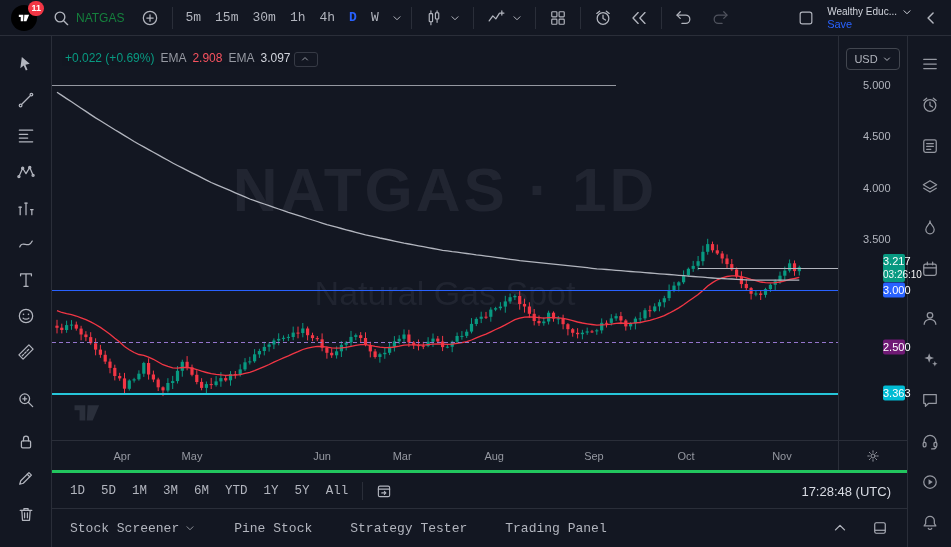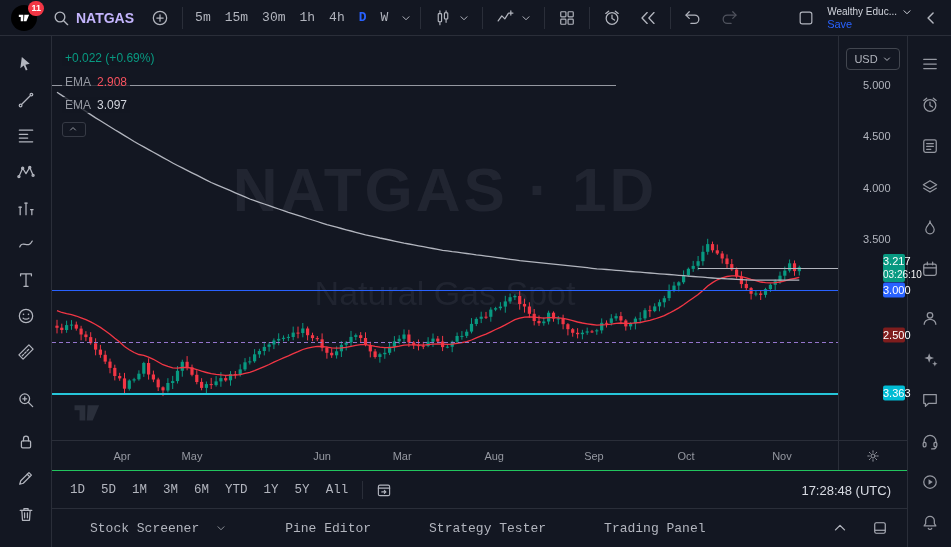--- a/index.html
+++ b/index.html
@@ -20,21 +20,21 @@
   .topbar { height:36px; display:flex; align-items:center; padding:0 6px 0 8px; gap:2px;
             border-bottom:1px solid #2a2e39; position:relative; z-index:10; }
   .logo-wrap { position:relative; width:32px; height:30px; display:flex; align-items:center; justify-content:center; margin-right:2px; }
   .logo-circle { width:26px; height:26px; border-radius:50%; background:#000; display:flex; align-items:center; justify-content:center; }
   .logo-circle svg { width:20px; height:20px; }
   .notif { position:absolute; top:-2px; right:-4px; min-width:15px; height:15px; border-radius:8px;
            background:#f23645; color:#fff; font-size:9px; font-weight:700;
            display:flex; align-items:center; justify-content:center; padding:0 3px; }
   .tb-btn { display:flex; align-items:center; gap:5px; height:28px; padding:0 7px; border:none;
             background:transparent; color:#b2b5be; border-radius:4px; font:inherit; }
-  .symbol-txt { color:#c4b5fd; font-weight:700; font-size:14px; }
+  .symbol-txt { color:#15803d; font-weight:400; font-size:12px; }
   .sep { width:1px; height:22px; background:#2a2e39; margin:0 3px; flex:none; }
   .tf { height:26px; padding:0 7px; background:none; border:none; font:inherit; font-size:13px;
         color:#b2b5be; border-radius:4px; }
   .tf.active { color:#2962ff; font-weight:700; }
   .dim { color:#50535e; }
   .right-group { margin-left:auto; display:flex; align-items:center; gap:2px; }
   .layout-col { display:flex; flex-direction:column; align-items:flex-start; justify-content:center; height:34px; }
   .layout-name { display:flex; align-items:center; gap:4px; background:none; border:none;
                  color:#d1d4dc; font:inherit; font-size:10px; padding:0 2px; }
   .save-btn { background:none; border:none; color:#2962ff; font-family:inherit; font-size:11px; padding:0 2px; }
@@ -53,21 +53,21 @@
 
   .center-col { flex:1; display:flex; flex-direction:column; min-width:0; }
 
   
   .chart-row { height:404px; display:flex; }
   .plot { position:relative; width:786px; flex:none; overflow:hidden; cursor:crosshair; }
   .plot > svg { position:relative; z-index:1; }
   .paxis { flex:1; border-left:1px solid #2a2e39; position:relative; font-size:11px; color:#b2b5be; }
 
   .legend { position:absolute; top:14px; left:10px; z-index:6; font-size:12px;
-            display:flex; flex-direction:column; align-items:flex-start; }
+            display:flex; flex-direction:row; align-items:flex-start; }
   .lg-change { color:#089981; background:rgba(19,23,34,.75); padding:1px 3px; border-radius:2px; margin-bottom:8px; }
   .lg-row { display:flex; gap:6px; align-items:center; background:rgba(19,23,34,.75); padding:1px 3px;
             border-radius:2px; margin-bottom:7px; }
   .lg-k { color:#9598a1; }
   .lg-v.red { color:#f7525f; }
   .lg-v.gray { color:#d1d4dc; }
   .lg-collapse { width:24px; height:15px; border:1px solid #363a45; background:#131722; color:#9598a1;
                  border-radius:3px; display:flex; align-items:center; justify-content:center; padding:0; margin-top:2px; }
   .lg-collapse svg { width:10px; height:10px; }
 
@@ -90,34 +90,34 @@
 
   
   .time-axis { height:30px; border-top:1px solid #2a2e39; display:flex; font-size:11px; color:#9598a1; }
   .ta-plot { width:786px; flex:none; position:relative; }
   .ta-month { position:absolute; top:50%; transform:translate(-50%,-50%); }
   .ta-corner { flex:1; border-left:1px solid #2a2e39; display:flex; align-items:center; justify-content:center; }
   .ta-corner .rail-btn { width:28px; height:24px; color:#9598a1; margin:0; }
   .ta-corner .icon { width:16px; height:16px; }
 
   
-  .range-bar { height:38px; border-top:1px solid #22c55e; display:flex; align-items:center; padding:1px 12px 0 10px; }
+  .range-bar { height:38px; border-top:3px solid #22c55e; display:flex; align-items:center; padding:1px 12px 0 10px; }
   .range-group { display:flex; align-items:center;font-family:Liberation Mono, monospace; }
   .range-btn { height:26px; padding:0 8px; border:none; background:none; color:#b2b5be; font:inherit;
                font-size:12.5px; border-radius:4px; }
   .rb-sep { width:1px; height:18px; background:#2a2e39; margin:0 6px; }
   .goto-btn { width:30px; height:26px; border:none; background:none; color:#b2b5be; display:flex;
               align-items:center; justify-content:center; border-radius:4px; padding:0; }
   .goto-btn .icon { width:18px; height:18px; }
   .clock-btn { margin-left:auto; background:none; border:none; color:#d8dbe3; font:inherit; font-size:13px; padding:0 4px; }
 
   
   .bottom-panel { height:39px; border-top:1px solid #2a2e39; display:flex; align-items:center; padding:0 14px 0 18px; }
-  .bp-tab { display:flex; align-items:center; gap:16px; background:none; border:none; color:#b2b5be;
-            font:inherit; font-size:13px; margin-right:38px; padding:0;margin-left:20px; }
+  .bp-tab { display:flex; align-items:center; gap:5px; background:none; border:none; color:#b2b5be;
+            font:inherit; font-size:13px; margin-right:38px; padding:0; }
   .bp-right { margin-left:auto; display:flex; gap:14px; }
   .bp-icon-btn { background:none; border:none; color:#b2b5be; width:26px; height:26px; display:flex;
                  align-items:center; justify-content:center; padding:0; border-radius:4px; }
   .bp-icon-btn .icon { width:18px; height:18px; }
 </style>
 </head>
 <body>
 
 <div class="app" data-interactable="false">
 
@@ -770,21 +770,21 @@
               <div class="pa-label" data-interactable="false" style="top: 100.333px;">4.500</div>
               <div class="pa-label" data-interactable="false" style="top: 151.667px;">4.000</div>
               <div class="pa-label" data-interactable="false" style="top: 203px;">3.500</div>
               <div class="pa-badge" data-interactable="false" style="top: 232.055px; background: rgb(8, 153, 129);">
                 <div>3.217</div>
                 <div class="sub">03:26:10</div>
               </div>
               <div class="pa-badge" data-interactable="false" style="top: 254.333px; background: rgb(41, 98, 255);">
                 <div>3.000</div>
               </div>
-              <div class="pa-badge" data-interactable="false" style="top: 299px; background: #7f1d1d;">
+              <div class="pa-badge" data-interactable="false" style="top: 311px; background: #701a75;">
                 <div>2.500</div>
               </div>
               <div class="pa-badge" data-interactable="false" style="top: 357px; background: rgb(0, 188, 212);">
                 <div>3.363</div>
               </div>
             </div>
         </div>
       </div>
 
       <div class="time-axis" data-interactable="false">
@@ -839,21 +839,21 @@
         <div class="range-group" id="bp-tabs" data-interactable="false">
             <button class="bp-tab" data-interactable="true">
               <span data-interactable="false">Stock Screener</span>
               <span class="icon icon-sm" data-interactable="false">
                 <svg viewBox="0 0 24 24" fill="none" stroke="currentColor" stroke-width="1.5" stroke-linecap="round" stroke-linejoin="round">
                   <path d="M6 9.5l6 6 6-6"></path>
                 </svg>
               </span>
             </button>
             <button class="bp-tab" data-interactable="true">
-              <span data-interactable="false">Pine Editor</span>
+              <span data-interactable="false">Pine Stock</span>
             </button>
             <button class="bp-tab" data-interactable="true">
               <span data-interactable="false">Strategy Tester</span>
             </button>
             <button class="bp-tab" data-interactable="true">
               <span data-interactable="false">Trading Panel</span>
             </button>
           </div>
         <div class="bp-right" data-interactable="false">
           <button class="bp-icon-btn" data-interactable="true">

